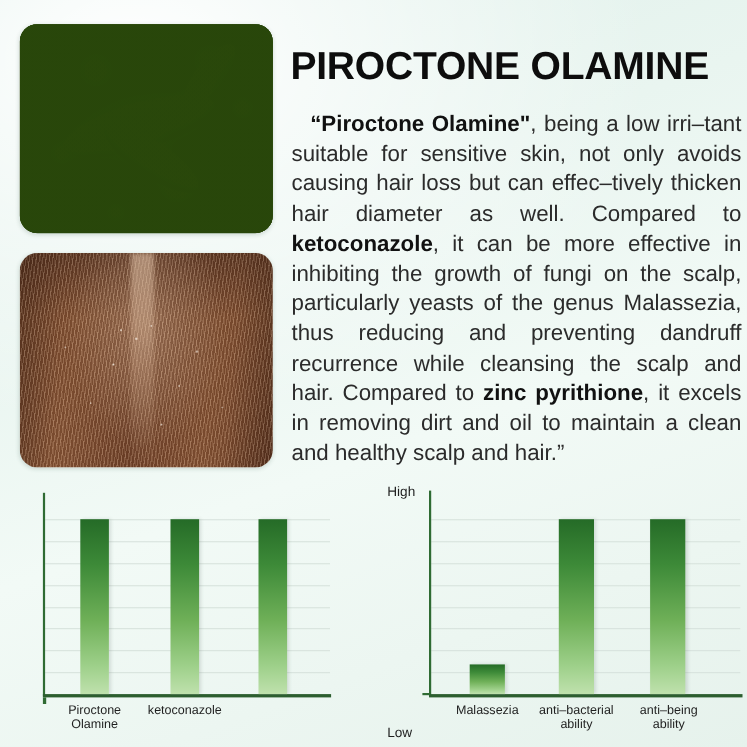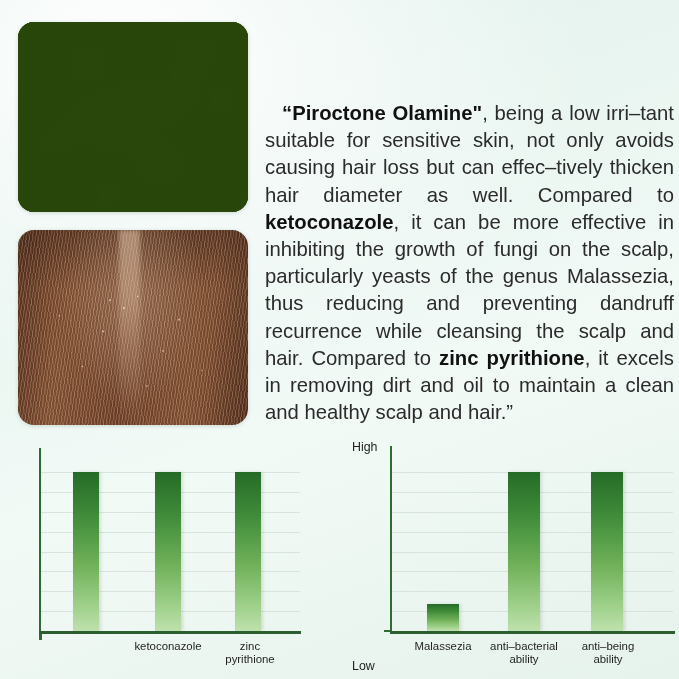--- a/index.html
+++ b/index.html
@@ -211,20 +211,21 @@
     <div id="bacteria-rod-second"></div>
     <div id="bacteria-speckle"></div>
   </div>
 
   <div class="photo" id="photo-hair">
     <div id="hair-strands"></div>
     <div id="hair-part"></div>
     <div id="hair-flakes"></div>
   </div>
 
+  <div id="headline">PIROCTONE OLAMINE</div>
 
   <div id="body-copy">
     <span class="indent"></span><span id="body-rich"><b>“Piroctone Olamine"</b><span>, being a low irri–tant suitable for sensitive skin, not only avoids causing hair loss but can effec–tively thicken hair diameter as well. Compared to </span><b>ketoconazole</b><span>, it can be more effective in inhibiting the growth of fungi on the scalp, particularly yeasts of the genus Malassezia, thus reducing and preventing dandruff recurrence while cleansing the scalp and hair. Compared to </span><b>zinc pyrithione</b><span>, it excels in removing dirt and oil to maintain a clean and healthy scalp and hair.”</span></span>
   </div>
 
   <div class="chart" id="chart-left">
     <div class="plot">
       <div id="grid-left">
           <div class="gridline" style="top: 36px; left: 41px; right: 40px;"></div>
           <div class="gridline" style="top: 55.875px; left: 41px; right: 40px;"></div>
@@ -237,26 +238,26 @@
           <div class="gridline" style="top: 195px; left: 41px; right: 40px;"></div>
         </div>
       <div class="axis-y" style="left:39px; top:12px; height:185px;"></div>
       <div class="axis-x" style="left:39px; top:195px; width:262px;"></div>
       <div class="tick" style="left:39px; top:198px; width:3px; height:6px;"></div>
 
       <div class="bar" style="left:73px; width:26px; height:159px; bottom:48px;"></div>
       <div class="bar" style="left:155px; width:26px; height:159px; bottom:48px;"></div>
       <div class="bar" style="left:235px; width:26px; height:159px; bottom:48px;"></div>
 
+      <div class="bar-label" style="left:46px; top:204px; width:80px;">
+        <div>Piroctone</div>
+        <div>Olamine</div>
+      </div>
       <div class="bar-label" style="left:128px; top:204px; width:80px;">
         <div>ketoconazole</div>
-      </div>
-      <div class="bar-label" style="left:210px; top:204px; width:80px;">
-        <div>zinc</div>
-        <div>pyrithione</div>
       </div>
     </div>
 
   </div>
 
   <div class="chart" id="chart-right">
     <div class="plot">
       <div id="grid-right">
           <div class="gridline" style="top: 36px; left: 52px; right: 6px;"></div>
           <div class="gridline" style="top: 55.875px; left: 52px; right: 6px;"></div>

